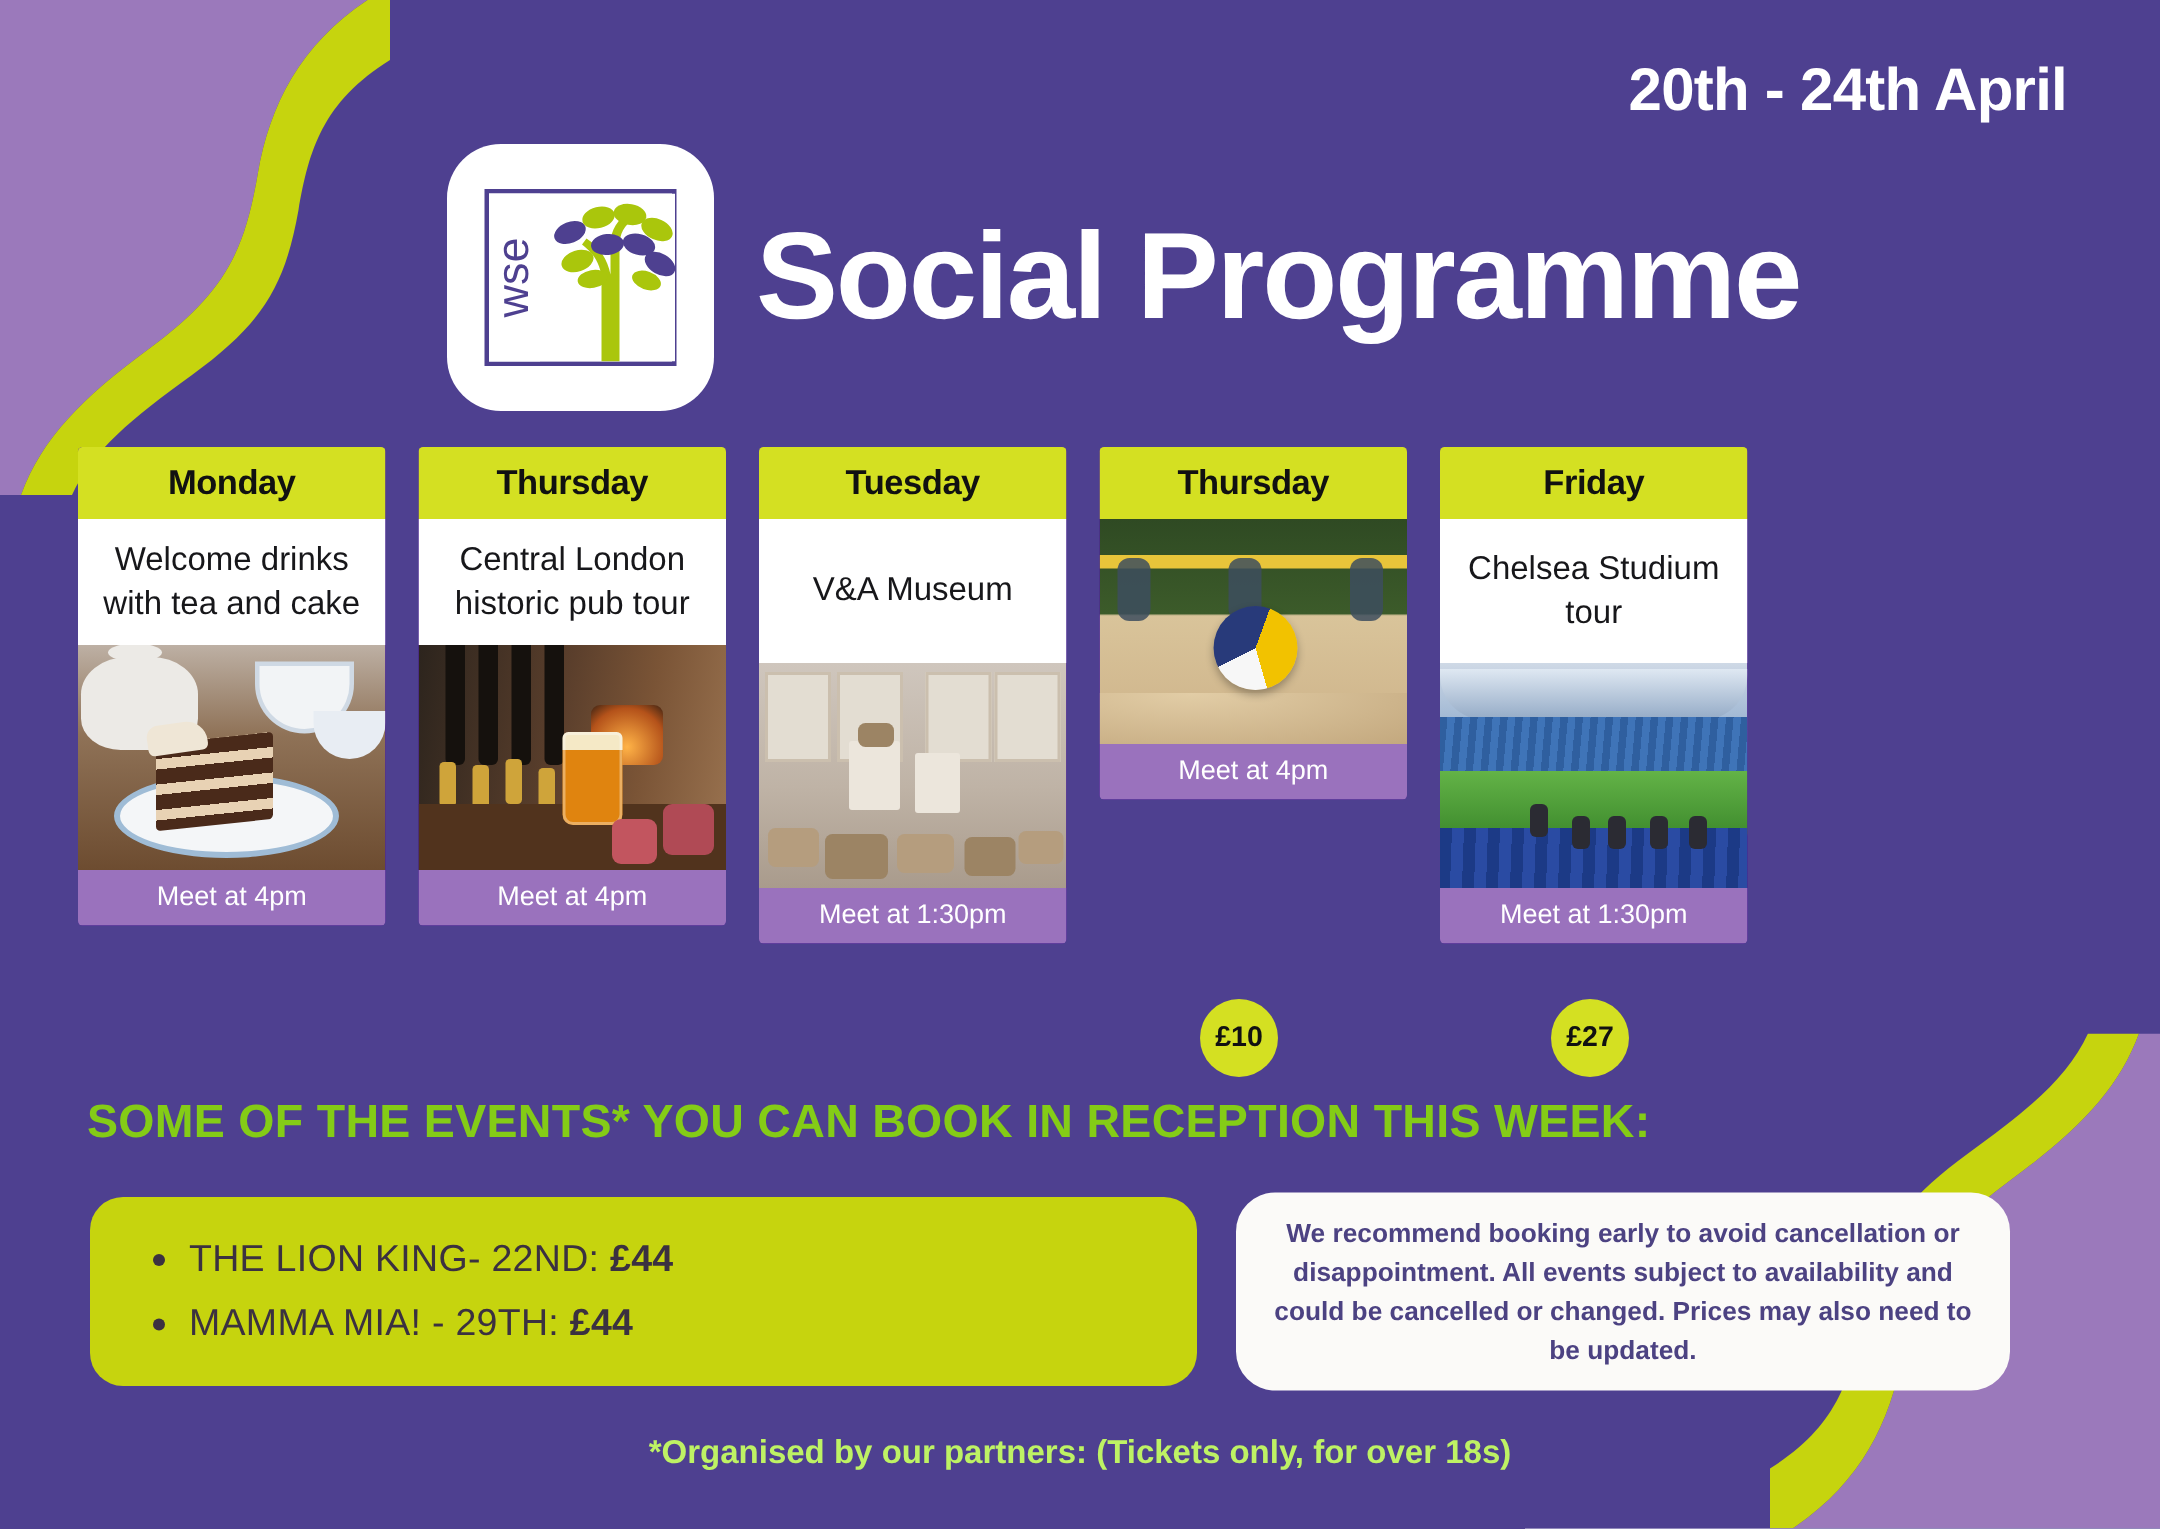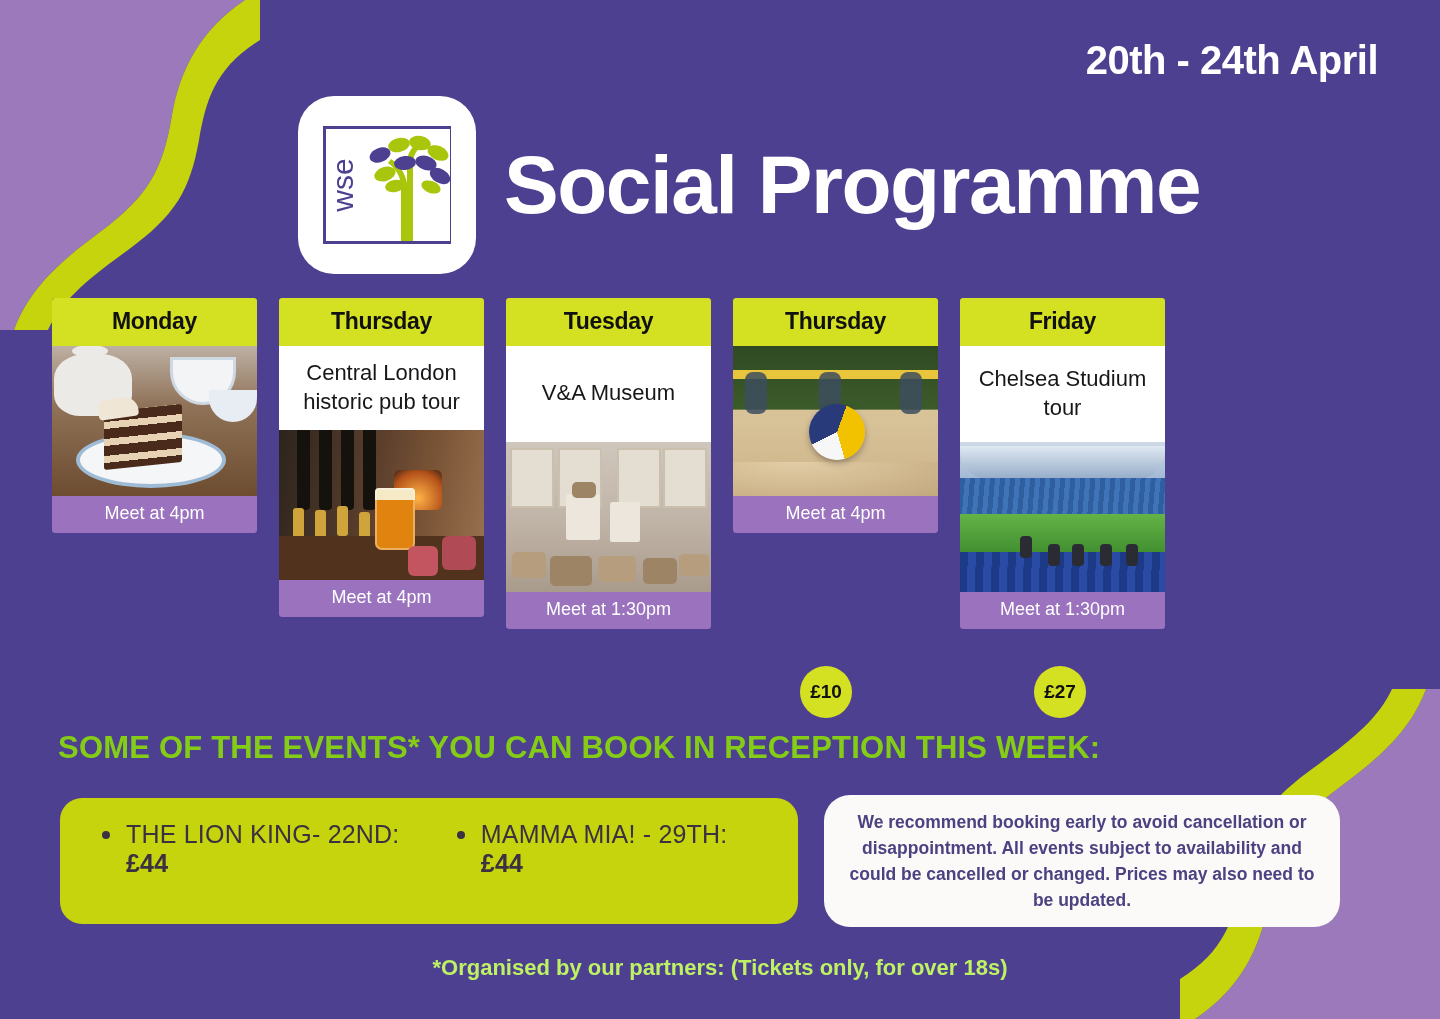--- a/index.html
+++ b/index.html
@@ -236,21 +236,21 @@
   .events-box {
     position: absolute;
     left: 60px;
     top: 798px;
     width: 738px;
     height: 126px;
     background: #c6d40e;
     border-radius: 22px;
     padding: 22px 34px;
     display: flex;
-    flex-direction: row;
+    flex-direction: column;
     justify-content: center;
     gap: 14px;
   }
   .events-box li {
     list-style: none;
     color: #3b3140;
     font-size: 25px;
     letter-spacing: 0.2px;
     position: relative;
     padding-left: 32px;
@@ -344,20 +344,21 @@
         </div>
       </div>
     </div>
     <div class="page-title">Social Programme</div>
   </div>
 
   <div class="cards">
 
     <div class="card">
       <div class="card-head">Monday</div>
+      <div class="card-body">Welcome drinks with tea and cake</div>
       <div class="card-photo">
         <div class="ph ph-tea">
           <div class="pot"></div>
             <div class="cup"></div>
             <div class="cup2"></div>
           <div class="plate"></div>
             <div class="slice"></div>
             <div class="icing"></div>
         </div>
       </div>

